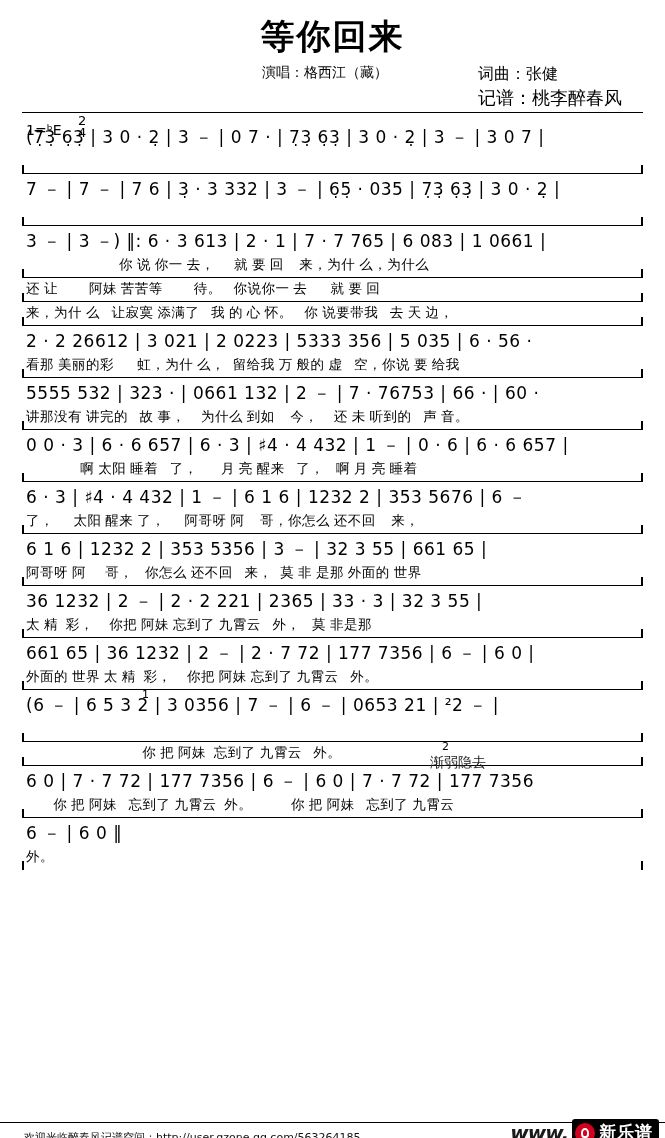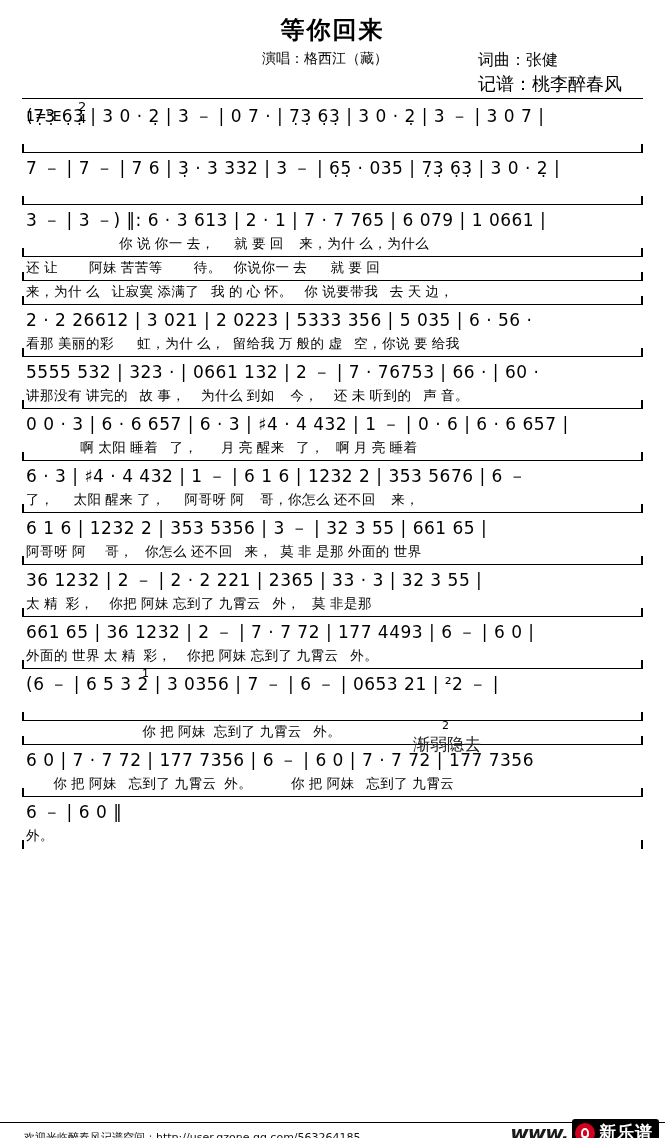--- a/index.html
+++ b/index.html
@@ -19,21 +19,21 @@
     position: relative;
     width: 665px;
     height: 1138px;
     background: #fff;
   }
   
   .title {
     text-align: center;
     font-family: "DejaVu Sans", sans-serif;
     font-weight: bold;
-    font-size: 24px;
+    font-size: 34px;
     letter-spacing: 2px;
     margin-top: 14px;
   }
   .credits {
     position: relative;
     height: 52px;
   }
   .credit-singer {
     position: absolute;
     left: 262px;
@@ -72,21 +72,21 @@
     text-align: center;
   }
   .meter .num { display:block; }
   .meter .den { display:block; border-top: 0px; }
 
   
   .system {
     position: relative;
     margin: 0 22px;
     border-top: 1.6px solid #000;
-    padding-top: 2px;
+    padding-top: 9px;
   }
   .system:last-of-type { }
   .notes {
     font-family: "DejaVu Sans", sans-serif;
     font-size: 17px;
     letter-spacing: 0.5px;
     white-space: pre;
     line-height: 28px;
     height: 28px;
   }
@@ -211,21 +211,21 @@
       <div class="notes">(7̣3̣ 6̣3̣ | 3 0 · 2̣ | 3 － | 0 7 · | 7̣3̣ 6̣3̣ | 3 0 · 2̣ | 3 － | 3 0 7 |</div>
       <div class="lyrics"></div>
     </div>
 
     <div class="row">
       <div class="notes">7 － | 7 － | 7 6 | 3̣ · 3 332 | 3 － | 6̣5̣ · 035 | 7̣3̣ 6̣3̣ | 3 0 · 2̣ |</div>
       <div class="lyrics"></div>
     </div>
 
     <div class="row">
-      <div class="notes">3 － | 3 －) ‖: 6 · 3 613 | 2 · 1 | 7 · 7 765 | 6 079 | 1 0661 |</div>
+      <div class="notes">3 － | 3 －) ‖: 6 · 3 613 | 2 · 1 | 7 · 7 765 | 6 083 | 1 0661 |</div>
       <div class="lyrics">                        你 说 你一 去，     就 要 回    来，为什 么，为什么</div>
     </div>
 
     <div class="row">
       <div class="lyrics">还 让        阿妹 苦苦等        待。   你说你一 去      就 要 回</div>
     </div>
 
     <div class="row">
       <div class="lyrics">来，为什 么   让寂寞 添满了   我 的 心 怀。   你 说要带我   去 天 边，</div>
     </div>
@@ -254,37 +254,37 @@
       <div class="notes">6 1 6 | 1232 2 | 353 5356 | 3 － | 32 3 55 | 661 65 |</div>
       <div class="lyrics">阿哥呀 阿     哥，   你怎么 还不回   来，  莫 非 是那 外面的 世界</div>
     </div>
 
     <div class="row">
       <div class="notes">36 1232 | 2 － | 2 · 2 221 | 2365 | 33 · 3 | 32 3 55 |</div>
       <div class="lyrics">太 精  彩，    你把 阿妹 忘到了 九霄云   外，   莫 非是那</div>
     </div>
 
     <div class="row">
-      <div class="notes">661 65 | 36 1232 | 2 － | 7 · 7 72 | 177 4493 | 6 － | 6 0 |</div>
+      <div class="notes">661 65 | 36 1232 | 2 － | 2 · 7 72 | 177 7356 | 6 － | 6 0 |</div>
       <div class="lyrics">外面的 世界 太 精  彩，    你把 阿妹 忘到了 九霄云   外。</div>
     </div>
 
     <div class="row">
       <div style="position:absolute; left:120px; top:-2px;" class="tempo-mark">1</div>
       <div class="notes">(6 － | 6 5 3 2 | 3 0356 | 7 － | 6 － | 0653 21 | ²2 － |</div>
       <div class="lyrics"></div>
     </div>
 
     <div class="row">
       <div style="position:absolute; left:420px; top:-2px;" class="tempo-mark">2</div>
       <div class="lyrics">                              你 把 阿妹  忘到了 九霄云   外。</div>
     </div>
 
     <div class="row">
-      <div style="position:absolute; left:391px; top:-12px; font-size:17px; font-family:Liberation Sans, sans-serif; color:#222;">渐弱隐去</div>
+      <div style="position:absolute; left:408px; top:-12px; font-size:14px; font-family:Liberation Sans, sans-serif; color:#222;">渐弱隐去</div>
       <div class="notes">6 0 | 7 · 7 72 | 177 7356 | 6 － | 6 0 | 7 · 7 72 | 177 7356</div>
       <div class="lyrics">       你 把 阿妹   忘到了 九霄云  外。          你 把 阿妹   忘到了 九霄云</div>
     </div>
 
     <div class="row noline">
       <div class="notes">6 － | 6 0 ‖</div>
       <div class="lyrics">外。</div>
     </div>
 
   </div>

